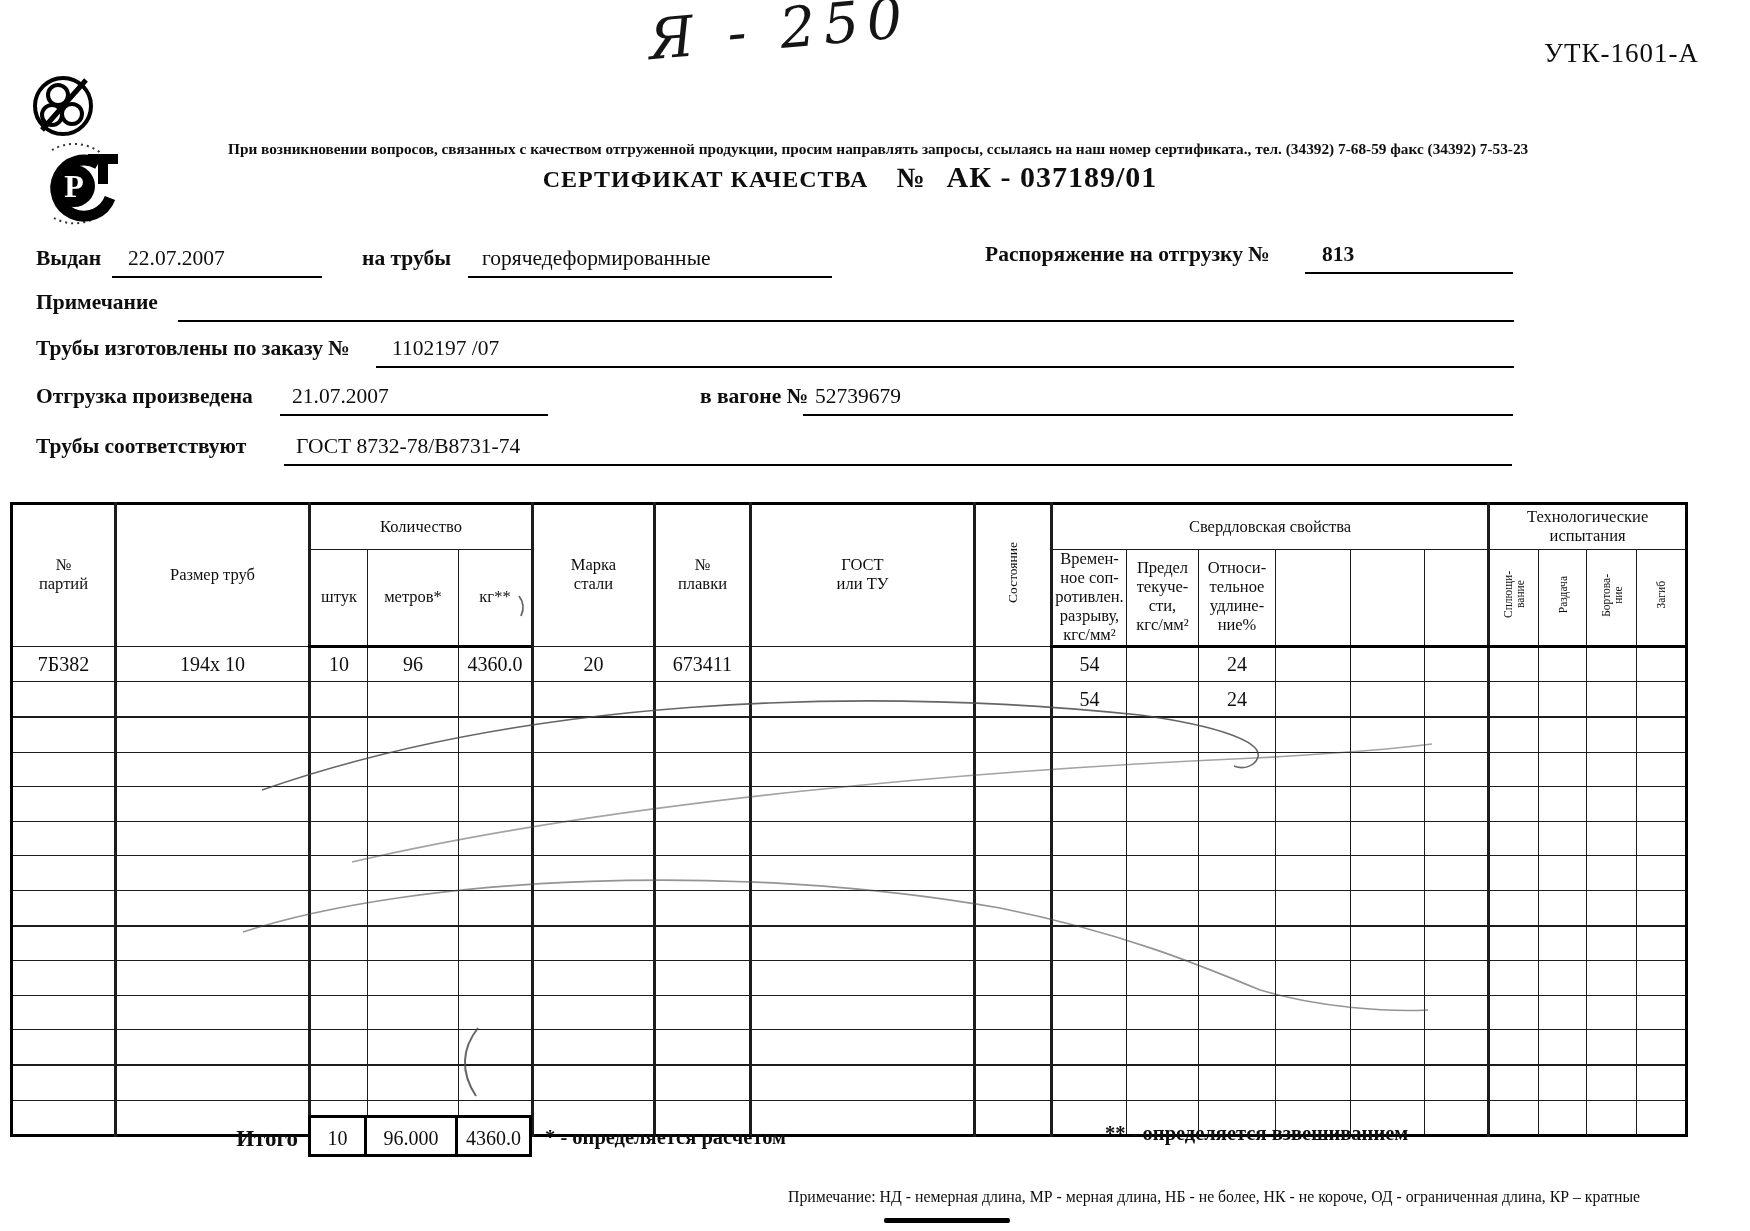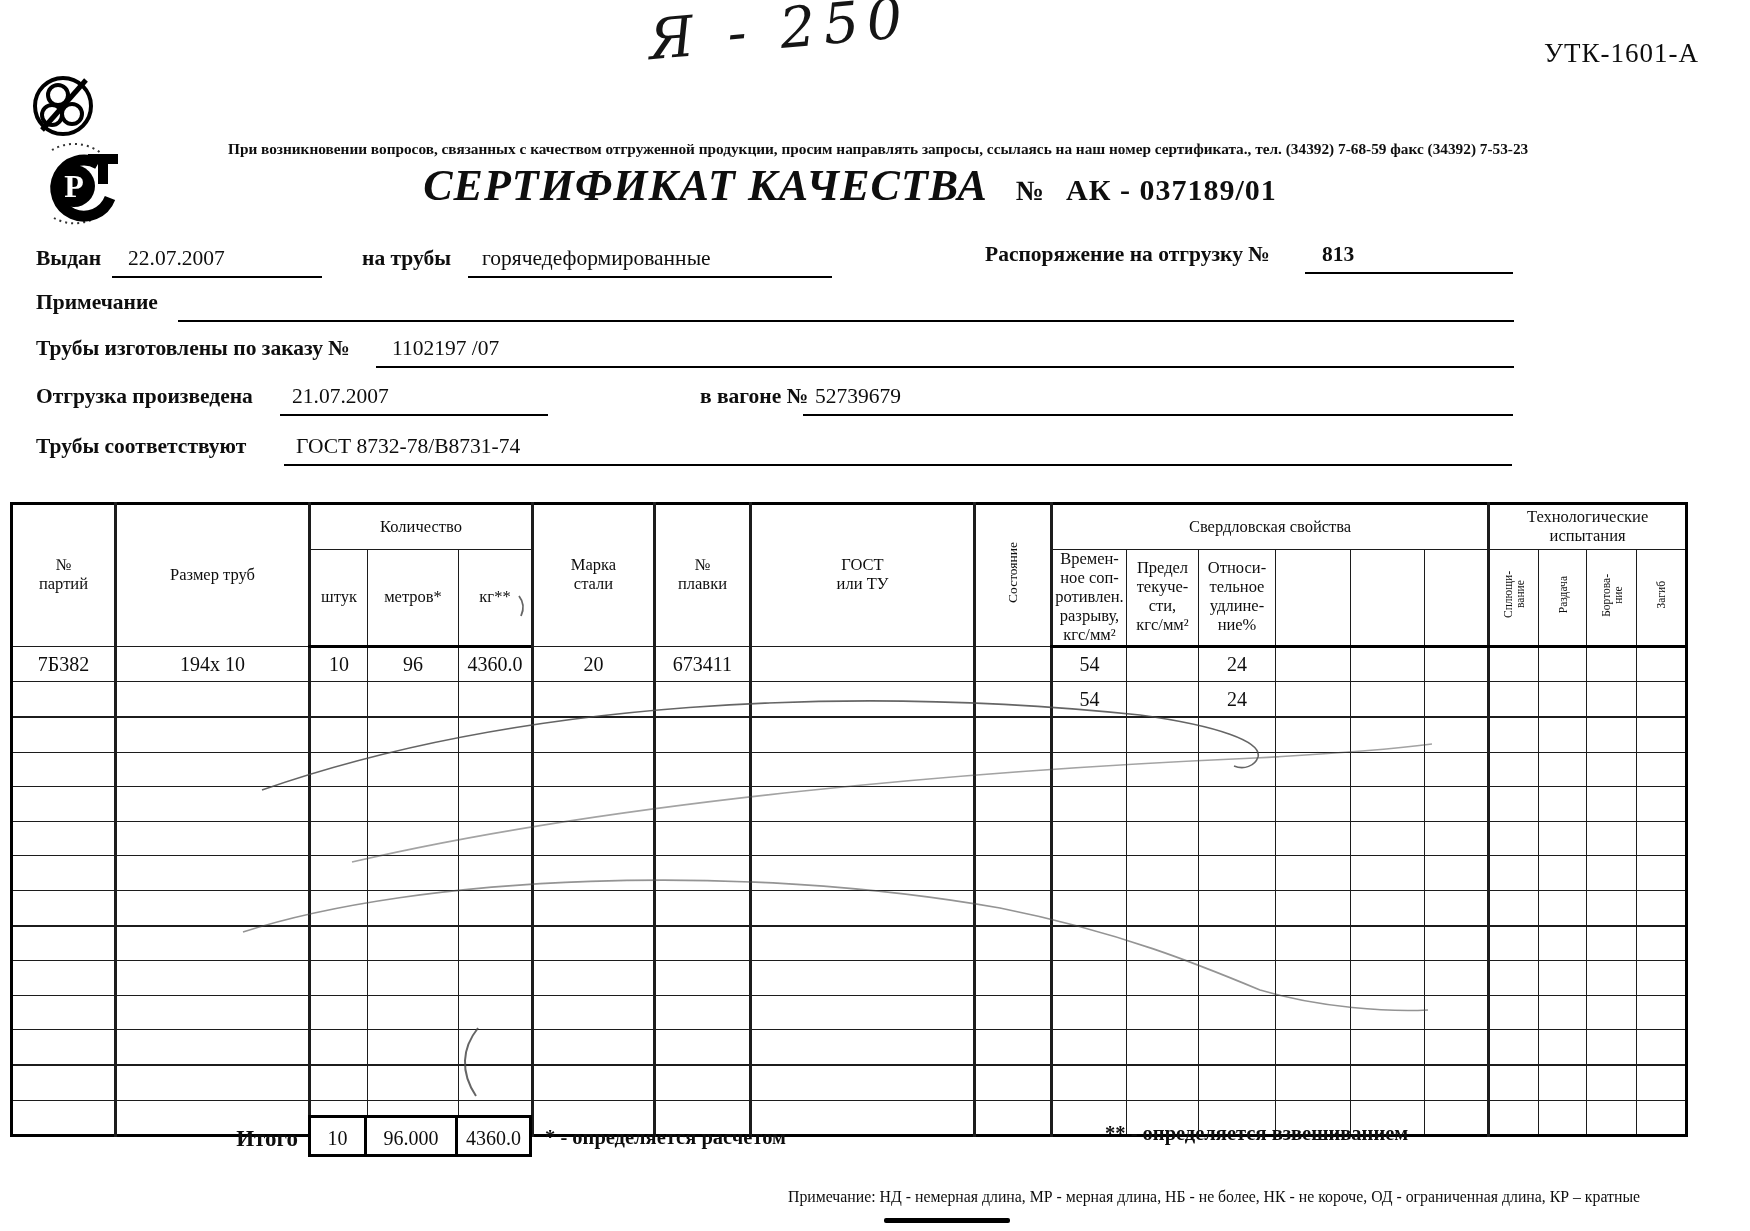--- a/index.html
+++ b/index.html
@@ -18,21 +18,21 @@
   .form-code{left:1544px;top:38px;font-size:27px;letter-spacing:1px;}
   
   .cname{left:100px;top:80px;line-height:1.15;}
   .cname span{display:block;font-family:"Liberation Sans",sans-serif;font-weight:bold;
     font-size:18.5px;transform:scaleX(.82);transform-origin:left;white-space:nowrap;}
   .addr1{left:280px;top:76px;font-weight:bold;font-size:20px;white-space:nowrap;}
   .addr1 .email{text-decoration:underline;}
   .addr2{left:228px;top:104px;font-weight:bold;font-size:15.3px;white-space:nowrap;margin-top:36px;}
   
   .title{left:200px;top:160px;width:1300px;text-align:center;white-space:nowrap;}
-  .title .t-main{font-style:italic;font-weight:bold;font-size:44px;letter-spacing:1px;}
+  .title .t-main{font-weight:bold;font-size:24px;letter-spacing:1px;}
   .title .t-no{font-weight:bold;font-size:28px;margin-left:24px;}
   .title .t-num{font-weight:bold;font-size:30px;margin-left:18px;letter-spacing:1px;}
   
   .flabel{font-weight:bold;font-size:21.5px;white-space:nowrap;}
   .fvalue{font-size:21.5px;white-space:nowrap;}
   .uline{border-bottom:2px solid #000;height:0;}
   
   table.main{position:absolute;left:10px;top:502px;width:1675px;border-collapse:collapse;
     table-layout:fixed;border:3px solid #000;}
   table.main th,table.main td{border:1px solid #1c1c1c;padding:0 2px;overflow:hidden;}

